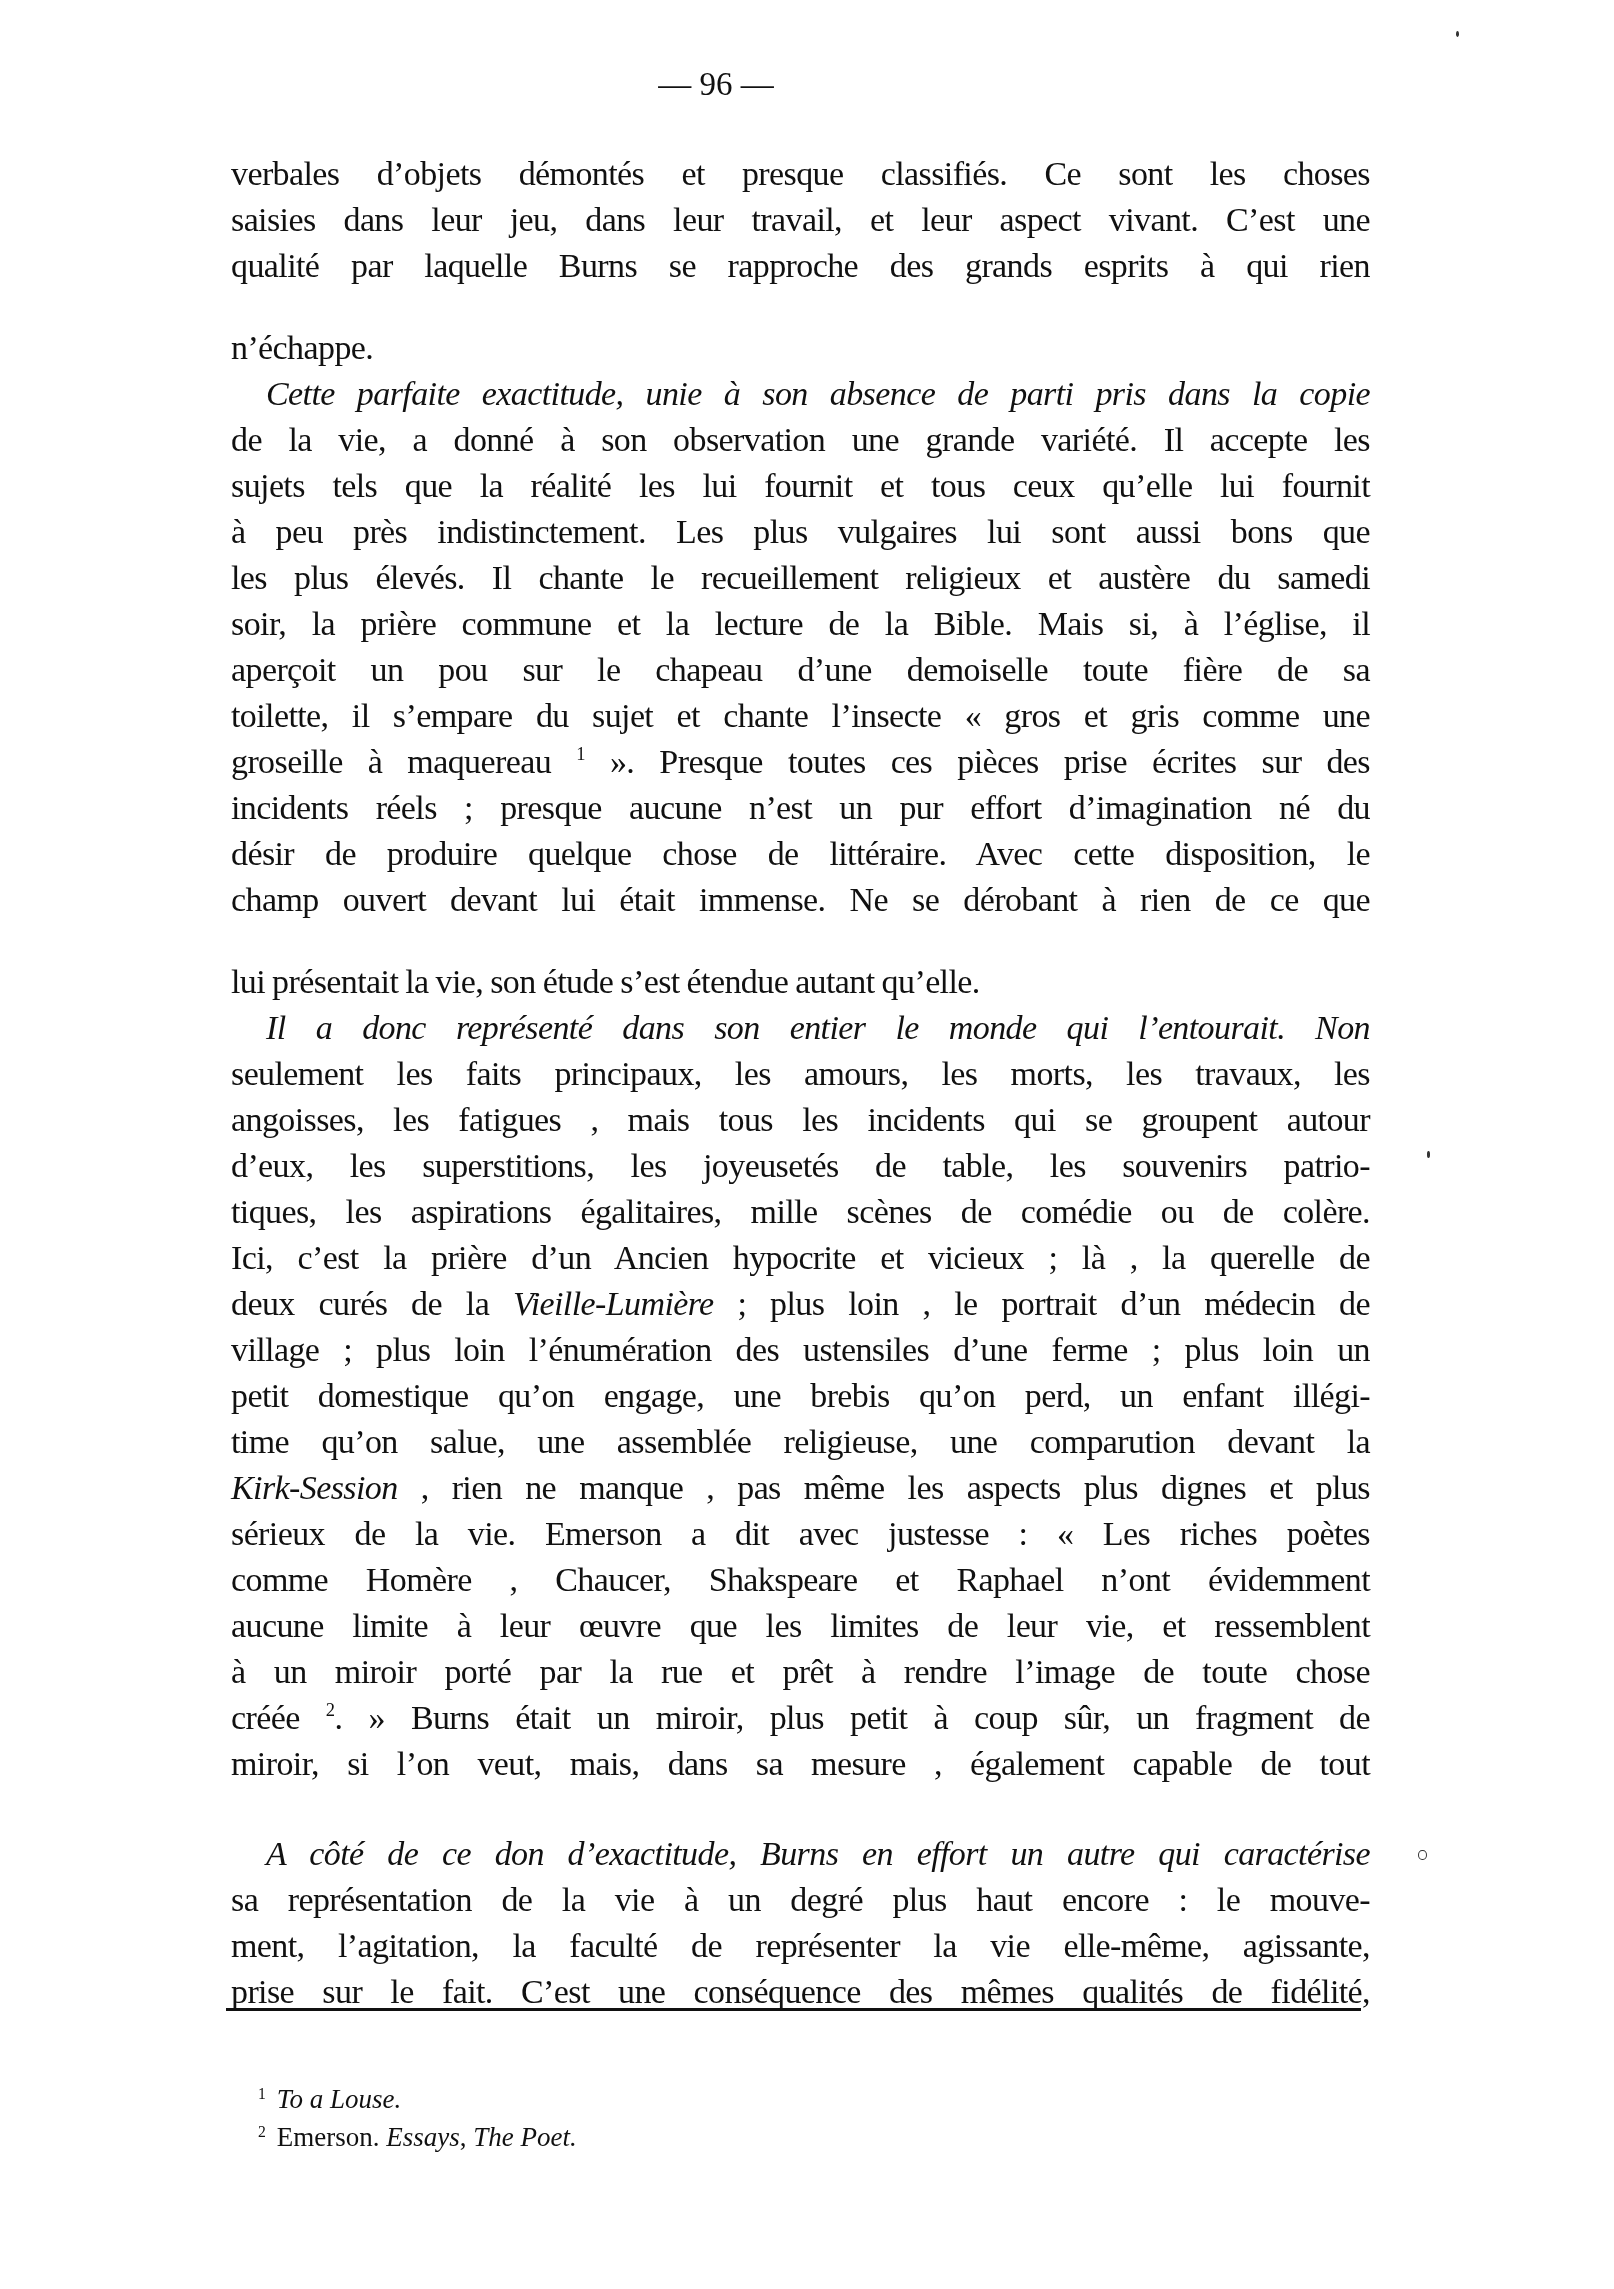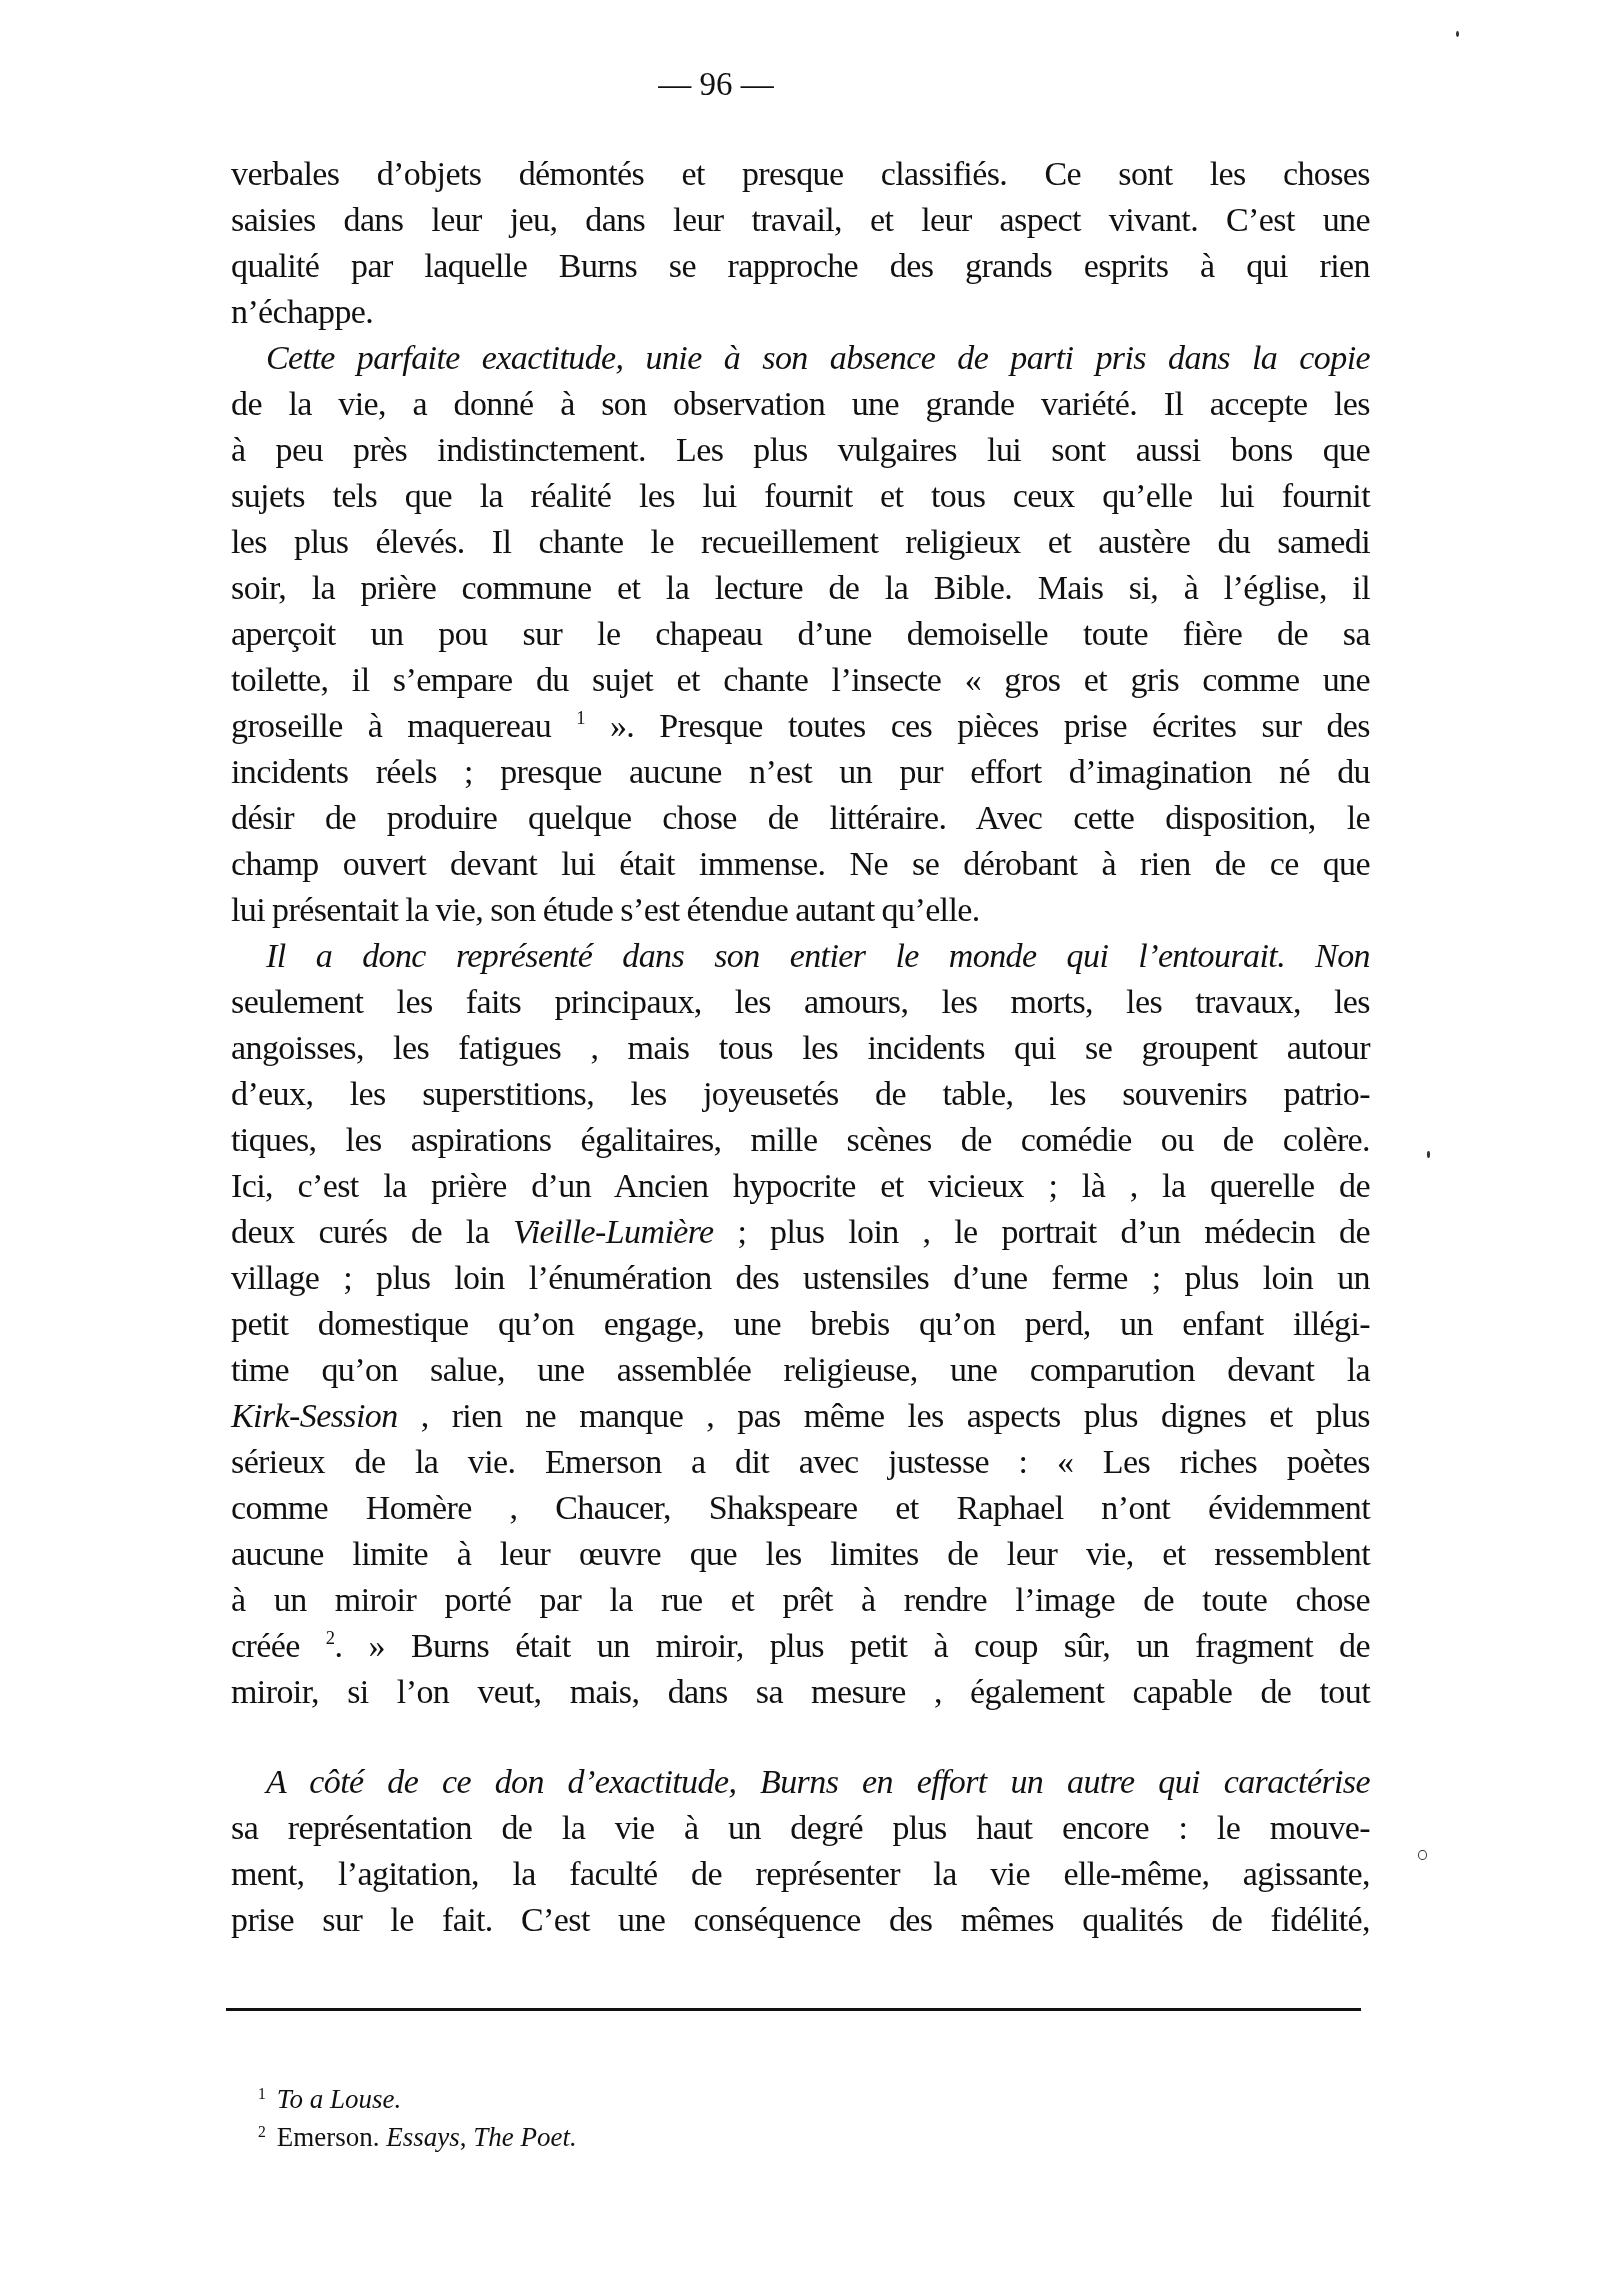--- a/index.html
+++ b/index.html
@@ -3,21 +3,21 @@
 <meta charset="utf-8">
 <style>
   html,body{margin:0;padding:0;background:#fff;}
   body{width:1614px;height:2290px;position:relative;overflow:hidden;
        font-family:"Liberation Serif","DejaVu Serif",serif;color:#111;}
   .pagenum{position:absolute;top:66px;left:0;width:1432px;text-align:center;
        font-size:33px;}
   .body{position:absolute;top:151px;left:231px;width:1139px;}
   .ln{height:46px;line-height:46px;font-size:34px;white-space:nowrap;
       text-align:justify;text-align-last:justify;letter-spacing:-0.6px;word-spacing:-0.9px;}
-  .ln.last{text-align-last:left;}
+  .ln.last{text-align-last:left;margin-top:36px;}
   .ln.ind{padding-left:35px;font-style:italic;}
   .gap{height:44px;}
   i{font-style:italic;}
   sup{font-size:18.5px;vertical-align:13px;line-height:0;}
   .rule{position:absolute;top:2008px;left:226px;width:1135px;height:2.8px;background:#111;}
   .fn{position:absolute;left:258px;font-size:27px;line-height:37px;white-space:nowrap;margin-top:39px;}
   .fn1{top:2042px;} .fn2{top:2080px;}
   .fn sup{font-size:15.7px;vertical-align:9.2px;margin-right:11px;}
   .speck{position:absolute;background:#333;border-radius:50%;}
 </style>
@@ -28,22 +28,22 @@
 
 <div class="body">
 
   <div class="ln">verbales d’objets démontés  et  presque  classifiés.  Ce  sont  les  choses</div>
   <div class="ln">saisies dans leur jeu, dans leur travail, et  leur  aspect  vivant. C’est une</div>
   <div class="ln">qualité par laquelle Burns se rapproche  des  grands  esprits  à  qui rien</div>
   <div class="ln last">n’échappe.</div>
 
   <div class="ln ind">Cette parfaite exactitude, unie à son absence de parti pris dans la copie</div>
   <div class="ln">de la vie, a donné à son observation  une grande variété. Il  accepte  les</div>
+  <div class="ln">sujets tels que la réalité les lui fournit  et  tous  ceux  qu’elle  lui  fournit</div>
   <div class="ln">à peu près indistinctement. Les plus vulgaires  lui  sont  aussi  bons que</div>
-  <div class="ln">sujets tels que la réalité les lui fournit  et  tous  ceux  qu’elle  lui  fournit</div>
   <div class="ln">les plus élevés. Il chante le recueillement religieux et austère du samedi</div>
   <div class="ln">soir, la prière commune  et  la  lecture de la Bible. Mais si, à l’église, il</div>
   <div class="ln">aperçoit  un  pou  sur  le  chapeau  d’une  demoiselle  toute  fière  de  sa</div>
   <div class="ln">toilette, il s’empare du sujet et chante l’insecte « gros et gris comme une</div>
   <div class="ln"><span>groseille à maquereau </span><sup>1</sup><span> ». Presque toutes ces pièces prise écrites sur des</span></div>
   <div class="ln">incidents  réels ; presque aucune n’est  un pur effort d’imagination né du</div>
   <div class="ln">désir de produire quelque chose de littéraire.  Avec  cette disposition, le</div>
   <div class="ln">champ ouvert devant lui était immense. Ne se dérobant à rien de ce que</div>
   <div class="ln last">lui présentait la vie,  son étude s’est étendue autant qu’elle.</div>
 

